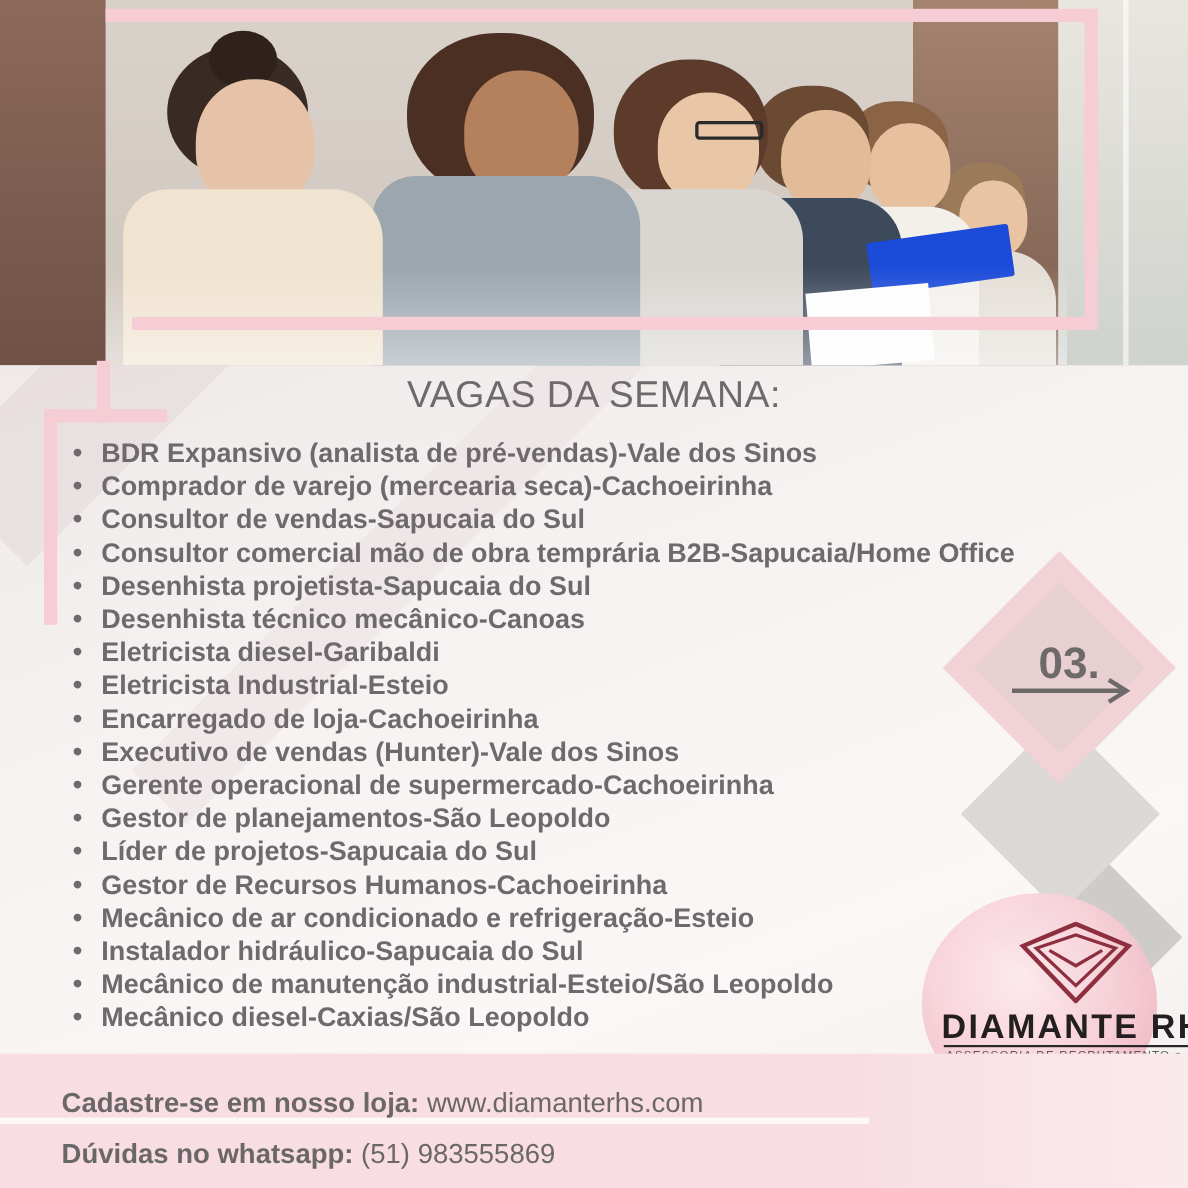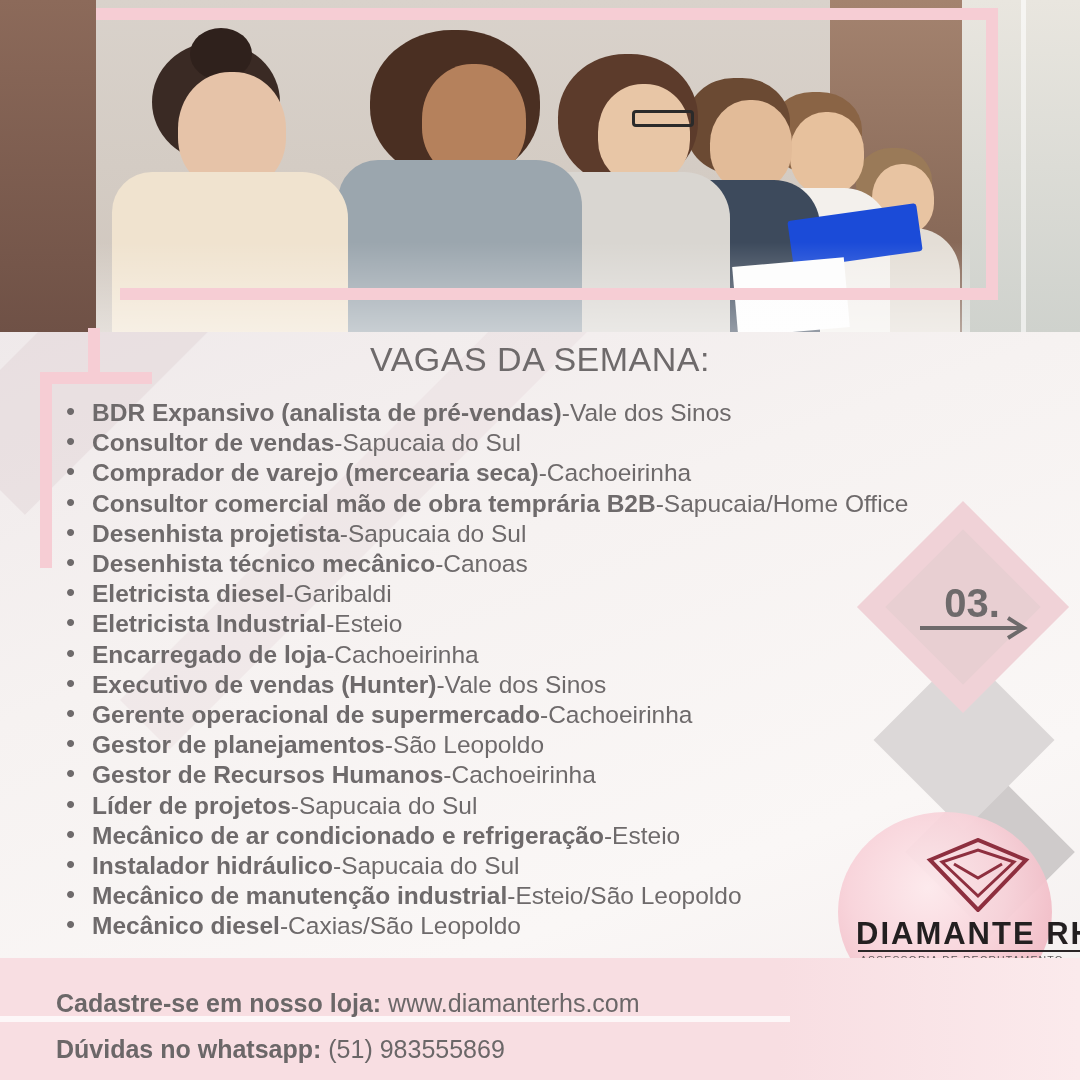--- a/index.html
+++ b/index.html
@@ -152,21 +152,21 @@
     color: #6e6a6b;
     padding-left: 34px;
     white-space: nowrap;
   }
   .joblist li:before {
     content: "•";
     position: absolute; left: 8px; top: -2px;
     font-size: 26px; color: #6e6a6b;
   }
   .joblist .role { font-weight: bold; }
-  .joblist .city { font-weight: normal; }
+  .joblist .city { font-weight: bold; }
 
   
   .sq {
     position: absolute;
     transform: rotate(45deg);
   }
   .sq1 { left: 888px; top: 532px; width: 150px; height: 150px; background: #f0d2d7; }
   .sq1b{ left: 908px; top: 552px; width: 110px; height: 110px; background: #e8cfd2; }
   .sq2 { left: 900px; top: 676px; width: 128px; height: 128px; background: #dcd8d8; }
   .sq3 { left: 930px; top: 792px; width: 120px; height: 120px; background: #cfcbcb; }
@@ -287,33 +287,33 @@
   <div class="frame-right"></div>
   <div class="frame-bottom"></div>
   <div class="frame-left-vert"></div>
   <div class="frame-left-tick"></div>
   <div class="frame-left-low"></div>
 
   <div class="title">VAGAS DA SEMANA:</div>
 
   <ul class="joblist">
     <li><span class="role">BDR Expansivo (analista de pré-vendas)</span><span class="city">-Vale dos Sinos</span></li>
+    <li><span class="role">Comprador de varejo (mercearia seca)</span><span class="city">-Cachoeirinha</span></li>
     <li><span class="role">Consultor de vendas</span><span class="city">-Sapucaia do Sul</span></li>
-    <li><span class="role">Comprador de varejo (mercearia seca)</span><span class="city">-Cachoeirinha</span></li>
     <li><span class="role">Consultor comercial mão de obra temprária B2B</span><span class="city">-Sapucaia/Home Office</span></li>
     <li><span class="role">Desenhista projetista</span><span class="city">-Sapucaia do Sul</span></li>
     <li><span class="role">Desenhista técnico mecânico</span><span class="city">-Canoas</span></li>
     <li><span class="role">Eletricista diesel</span><span class="city">-Garibaldi</span></li>
     <li><span class="role">Eletricista Industrial</span><span class="city">-Esteio</span></li>
     <li><span class="role">Encarregado de loja</span><span class="city">-Cachoeirinha</span></li>
     <li><span class="role">Executivo de vendas (Hunter)</span><span class="city">-Vale dos Sinos</span></li>
     <li><span class="role">Gerente operacional de supermercado</span><span class="city">-Cachoeirinha</span></li>
     <li><span class="role">Gestor de planejamentos</span><span class="city">-São Leopoldo</span></li>
+    <li><span class="role">Líder de projetos</span><span class="city">-Sapucaia do Sul</span></li>
     <li><span class="role">Gestor de Recursos Humanos</span><span class="city">-Cachoeirinha</span></li>
-    <li><span class="role">Líder de projetos</span><span class="city">-Sapucaia do Sul</span></li>
     <li><span class="role">Mecânico de ar condicionado e refrigeração</span><span class="city">-Esteio</span></li>
     <li><span class="role">Instalador hidráulico</span><span class="city">-Sapucaia do Sul</span></li>
     <li><span class="role">Mecânico de manutenção industrial</span><span class="city">-Esteio/São Leopoldo</span></li>
     <li><span class="role">Mecânico diesel</span><span class="city">-Caxias/São Leopoldo</span></li>
   </ul>
 
   <div class="sq sq3"></div>
   <div class="sq sq2"></div>
   <div class="sq sq1"></div>
   <div class="sq sq1b"></div>

